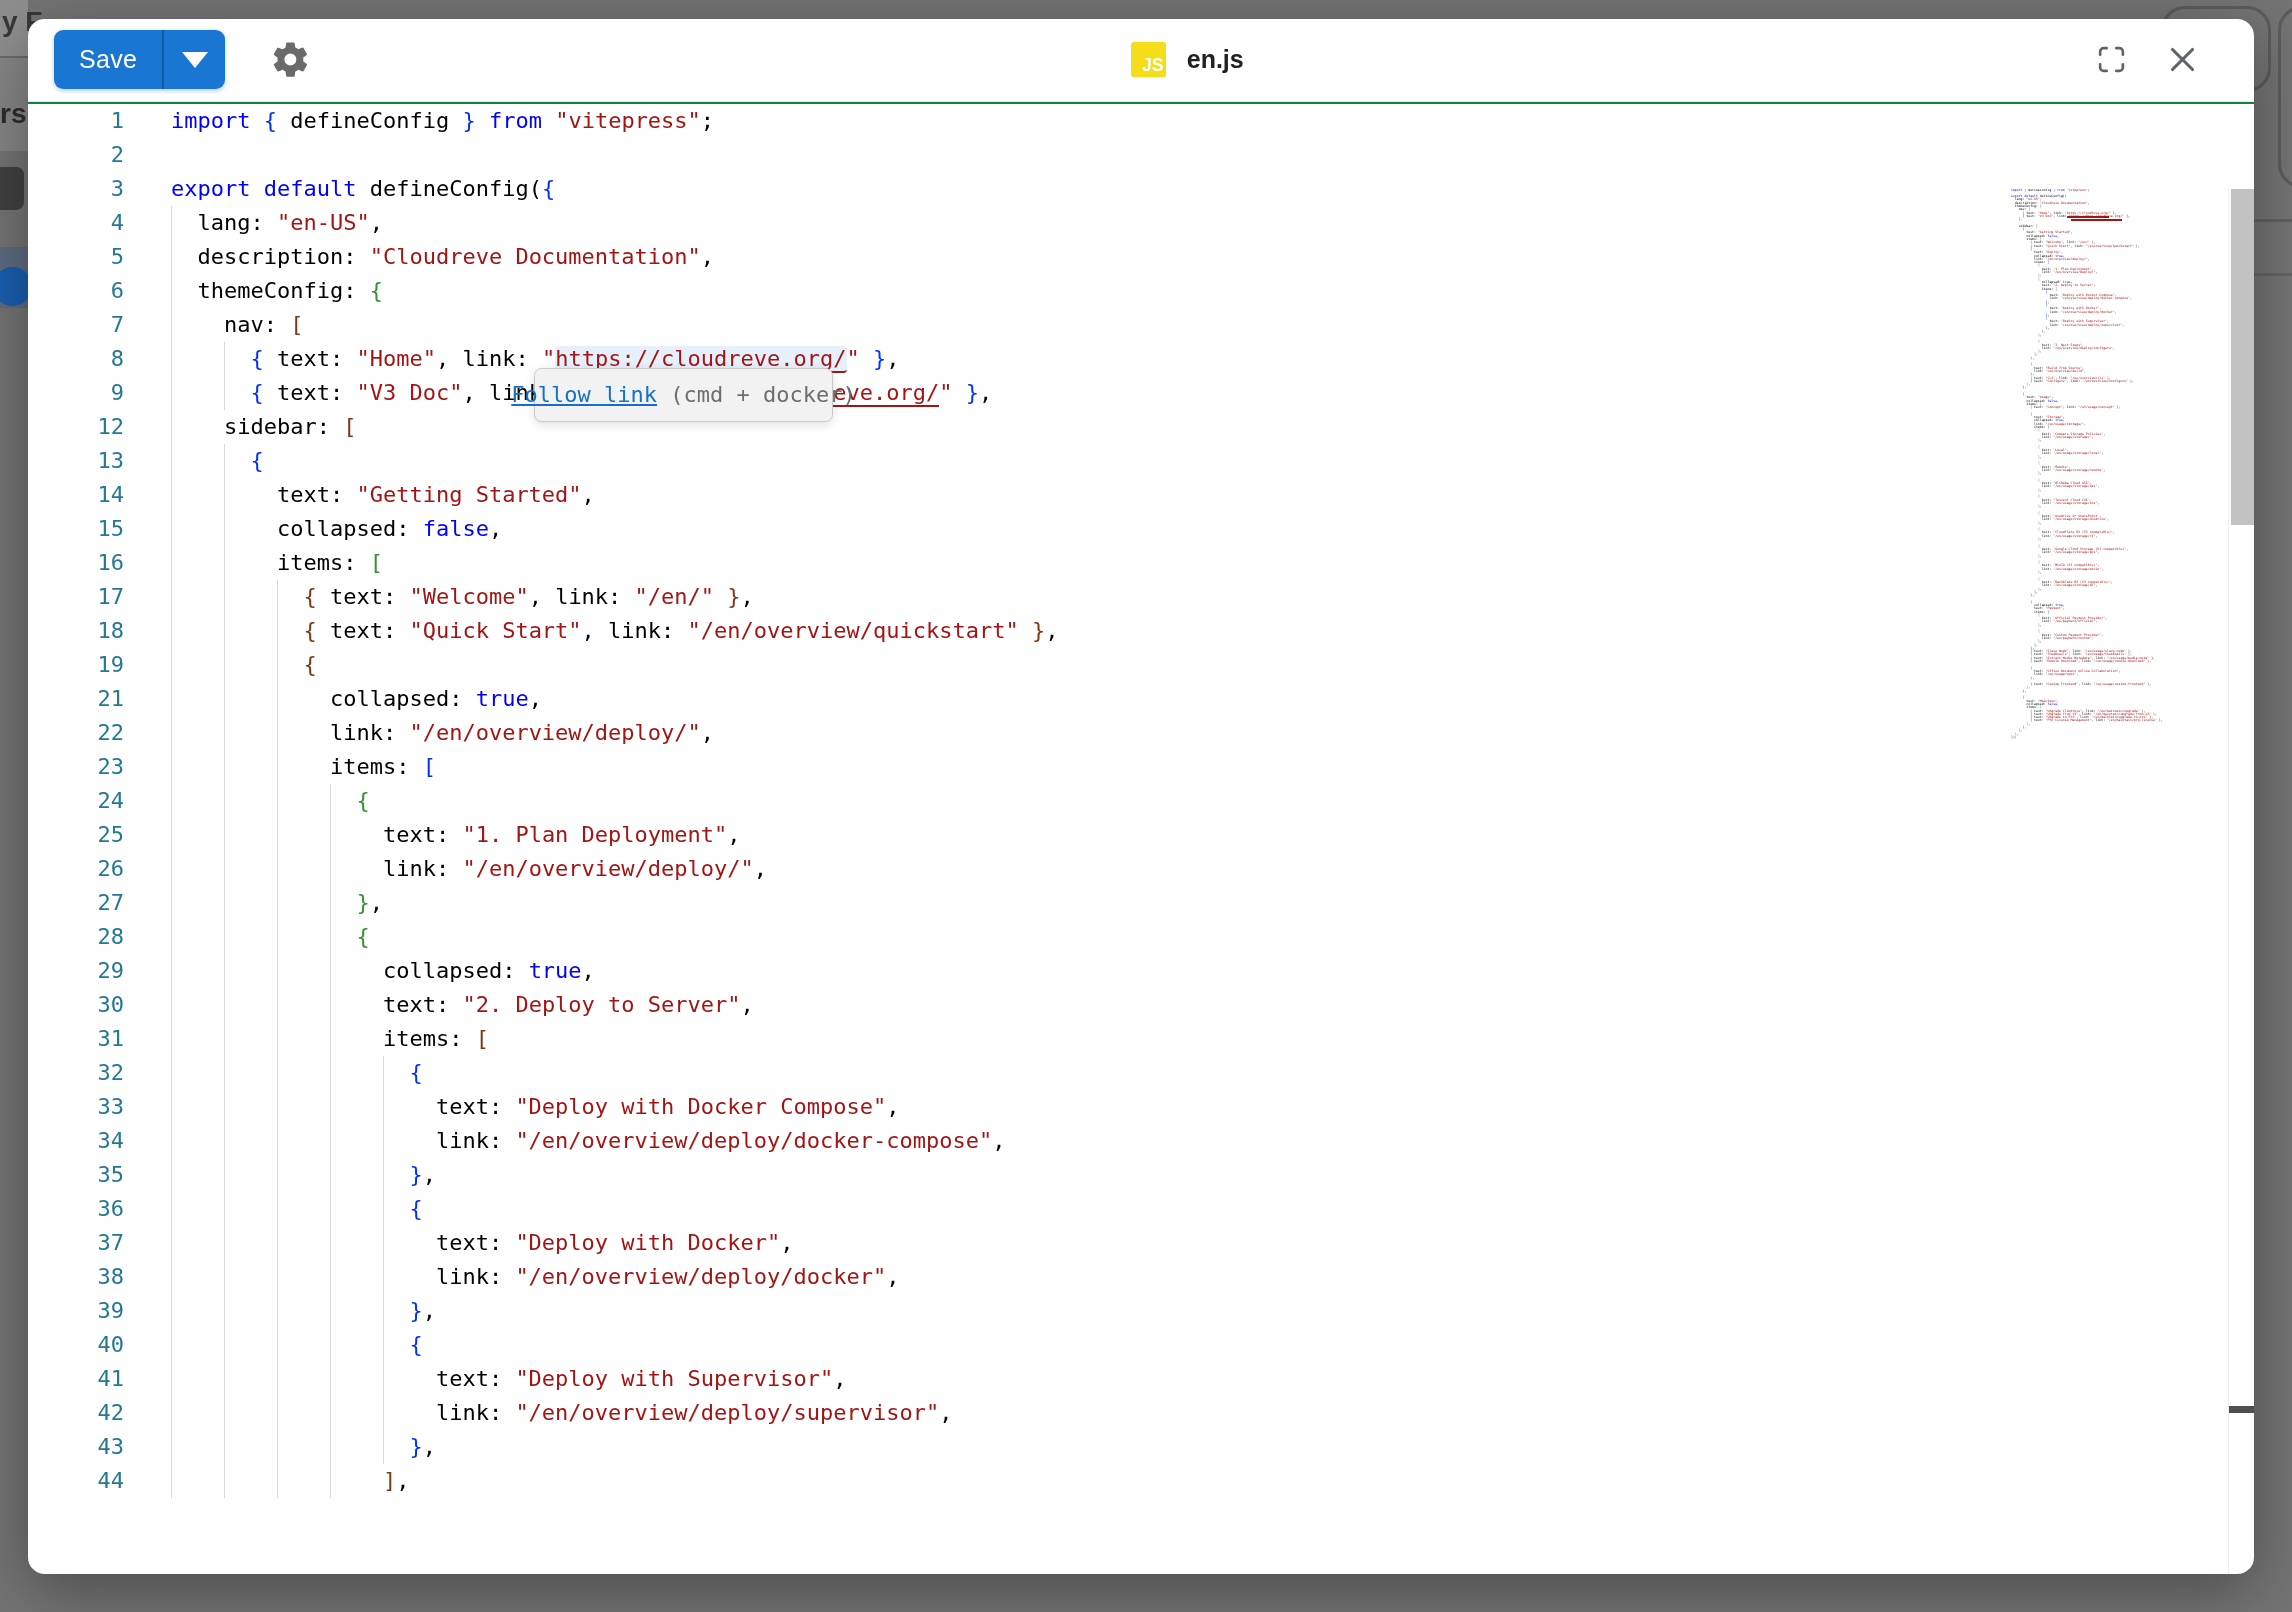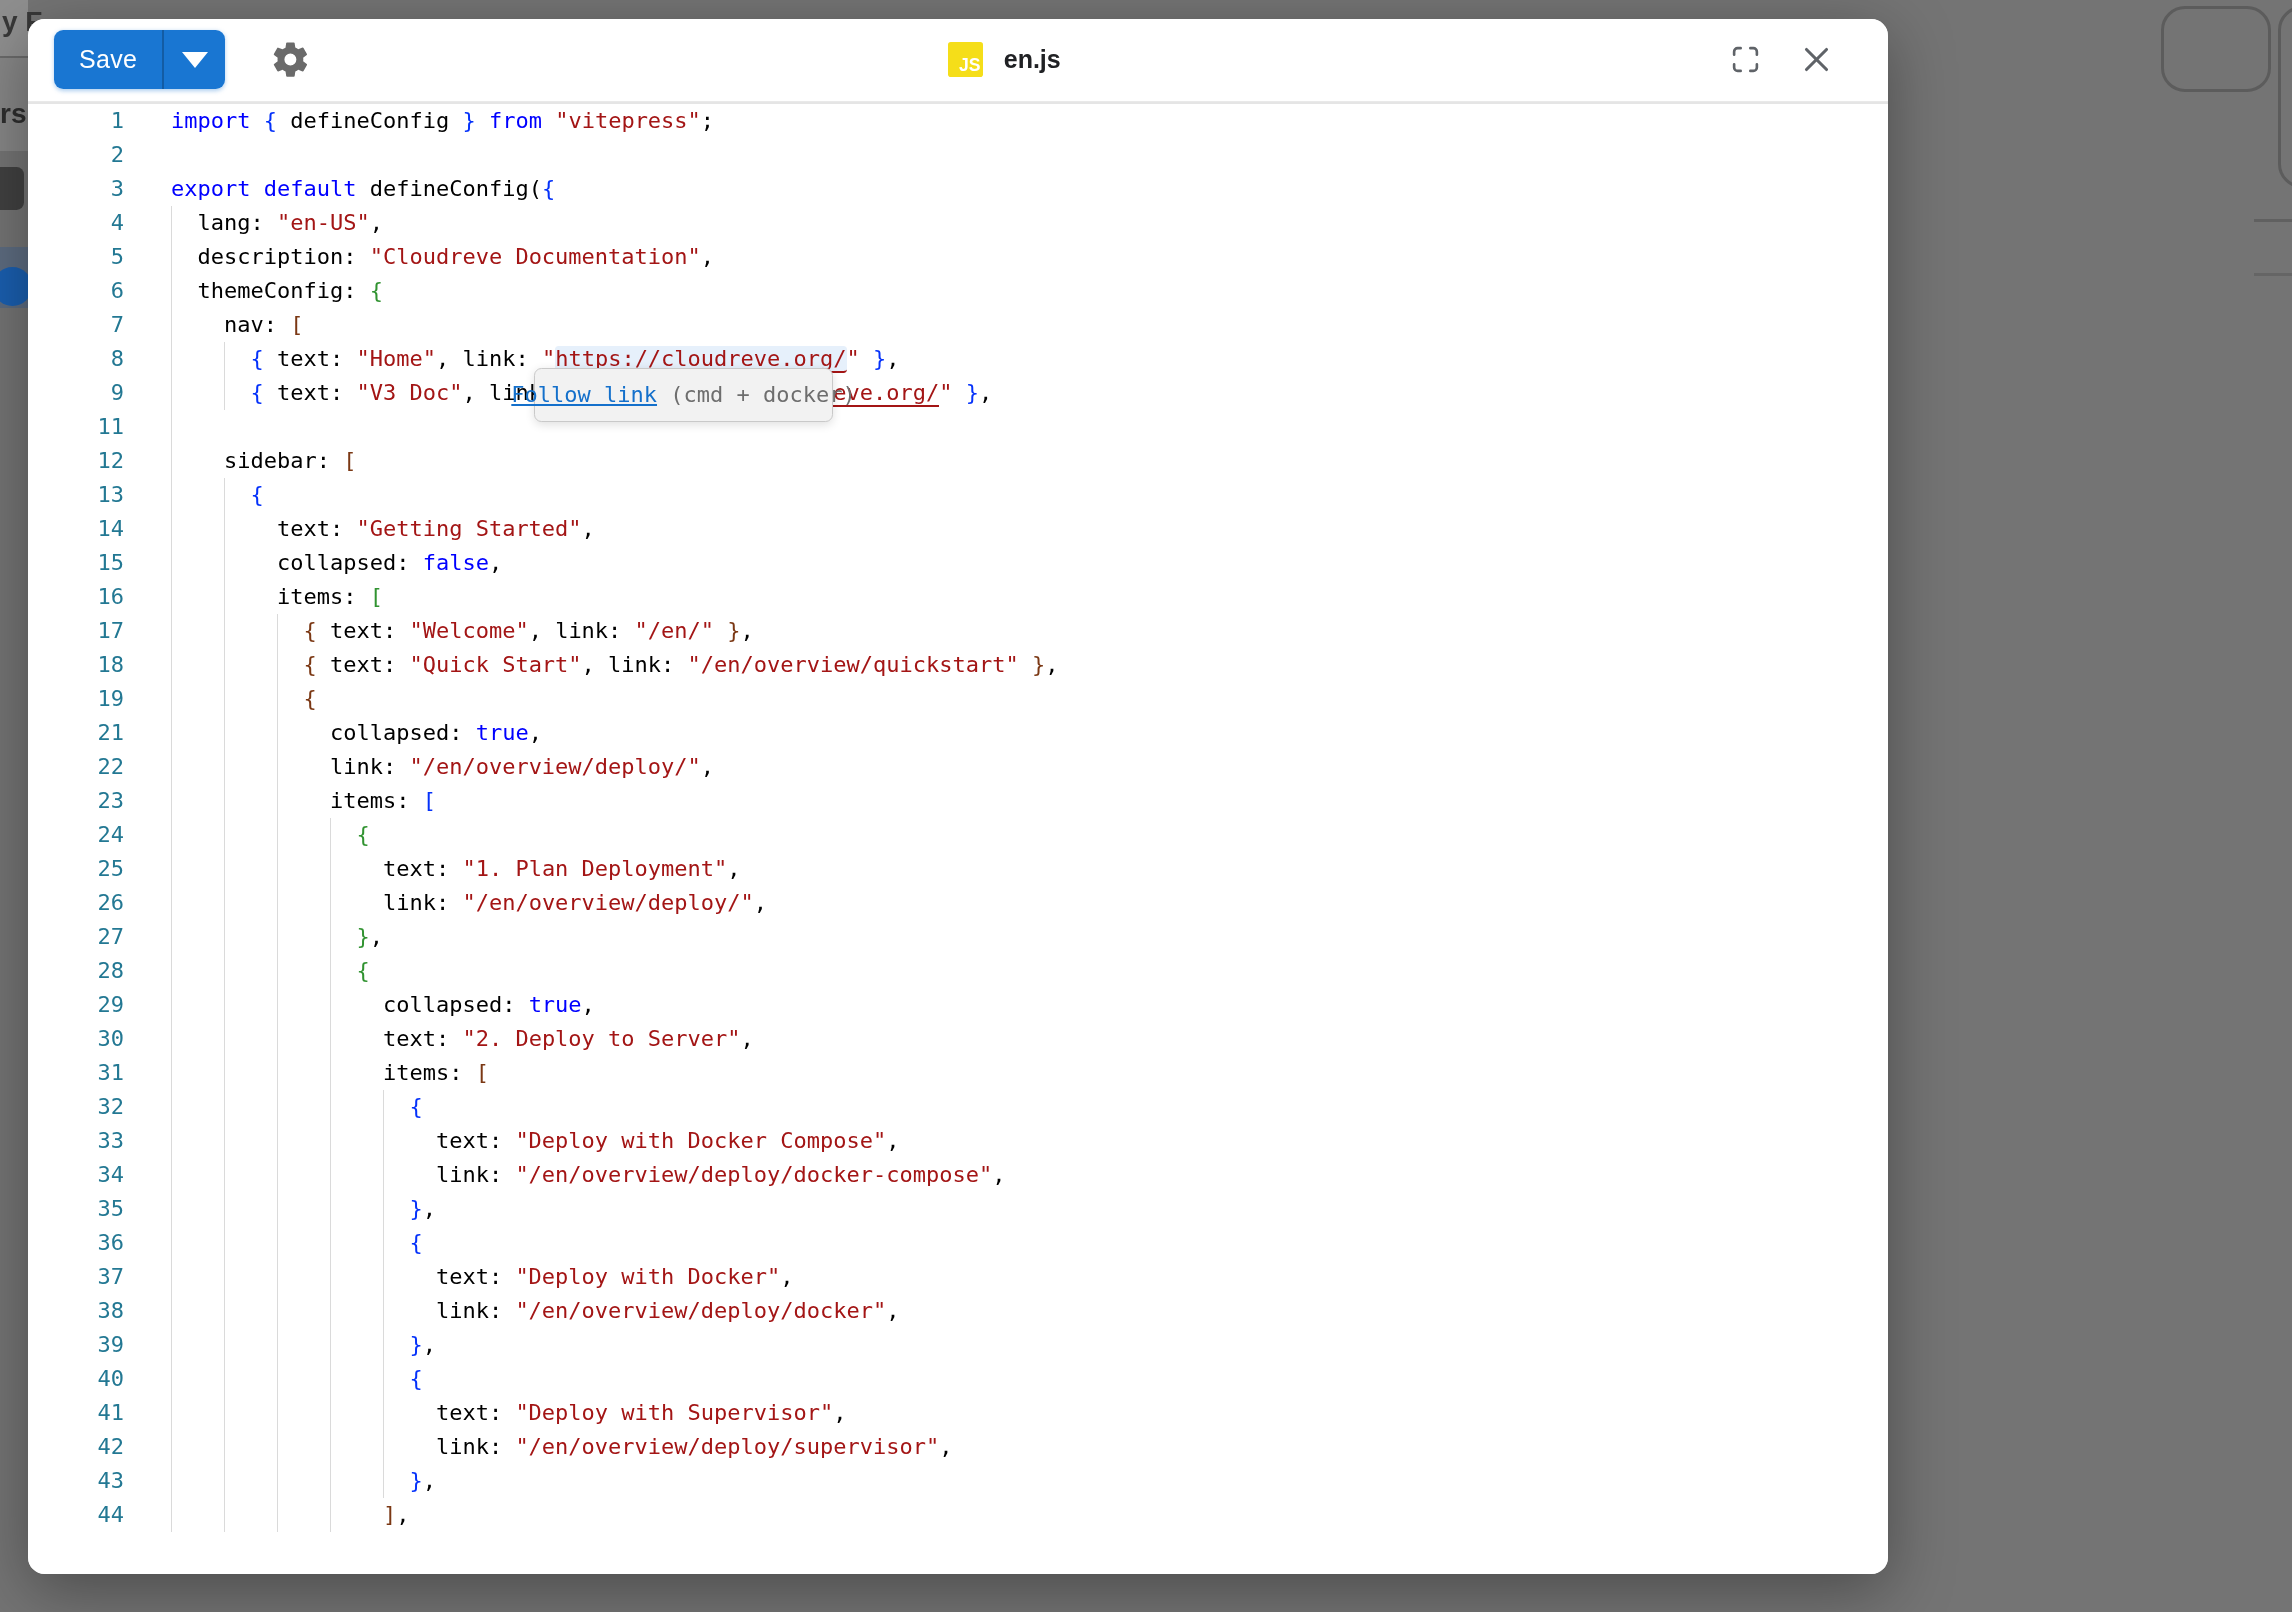--- a/index.html
+++ b/index.html
@@ -15,21 +15,21 @@
   .bg-text-b{left:0;top:98px;font-size:28px;font-weight:600;color:#2e2e2e;}
   .bg-btn{left:-13px;top:167px;width:37px;height:43px;background:#414141;border-radius:7.4px;}
   .bg-row{left:0;top:247px;width:28px;height:61px;background:#5d6c80;}
   .bg-avatar{left:-7.4px;top:267px;width:39px;height:39px;border-radius:50%;background:#1a5fb0;}
   .bg-card-a{left:2161px;top:5.6px;width:104px;height:80px;border:3.7px solid #5c5c5c;border-radius:24px;}
   .bg-card-b{left:2278px;top:5.6px;width:148px;height:176px;border:3.7px solid #5c5c5c;border-radius:24px;}
   .bg-line-a{left:2254px;top:219px;width:39px;height:2.8px;background:#606060;}
   .bg-line-b{left:2254px;top:273px;width:39px;height:2.8px;background:#656565;}
 
   
-  .modal{position:absolute;left:28px;top:18.6px;width:1860px;height:1555px;background:#e5e5e5;
+  .modal{position:absolute;left:28px;top:18.6px;width:2226px;height:1555px;background:#15803d;
          border-radius:16.7px;box-shadow:0 16.7px 65px rgba(0,0,0,.35);overflow:hidden;}
 
   
   .hdr{position:absolute;left:0;top:0;right:0;height:83px;display:flex;align-items:center;
        padding:0 50px 0 26px;box-sizing:border-box;border-bottom:1.9px solid #e9e9e9;background:#fff;}
   .save-btn{display:flex;align-items:stretch;height:59px;border-radius:9.3px;overflow:hidden;
             background:var(--c-primary);box-shadow:0 1.9px 4.6px rgba(25,118,210,.35);cursor:pointer;flex:0 0 auto;}
   .save-main{display:flex;align-items:center;padding:0 25px;color:#fff;font-size:25px;font-weight:500;letter-spacing:0.3px;}
   .save-div{width:1.9px;background:rgba(0,0,0,.22);}
   .save-arrow{width:61px;display:grid;place-items:center;}
@@ -136,21 +136,20 @@
       <div>
           <div class="cl"><span class="num">1</span><span class="txt"><span class="k">import</span> <span class="b0">{</span> defineConfig <span class="b0">}</span> <span class="k">from</span> <span class="s">"vitepress"</span>;</span></div>
           <div class="cl"><span class="num">2</span><span class="txt"></span></div>
           <div class="cl"><span class="num">3</span><span class="txt"><span class="k">export</span> <span class="k">default</span> defineConfig(<span class="b0">{</span></span></div>
           <div class="cl"><i class="guide" style="left:calc(143px + 0ch)"></i><span class="num">4</span><span class="txt">  lang: <span class="s">"en-US"</span>,</span></div>
           <div class="cl"><i class="guide" style="left:calc(143px + 0ch)"></i><span class="num">5</span><span class="txt">  description: <span class="s">"Cloudreve Documentation"</span>,</span></div>
           <div class="cl"><i class="guide" style="left:calc(143px + 0ch)"></i><span class="num">6</span><span class="txt">  themeConfig: <span class="b1">{</span></span></div>
           <div class="cl"><i class="guide" style="left:calc(143px + 0ch)"></i><span class="num">7</span><span class="txt">    nav: <span class="b2">[</span></span></div>
           <div class="cl"><i class="guide" style="left:calc(143px + 0ch)"></i><i class="guide" style="left:calc(143px + 4ch)"></i><span class="num">8</span><span class="txt">      <span class="b0">{</span> text: <span class="s">"Home"</span>, link: <span class="s">"</span><span class="s url hov">https://cloudreve.org/</span><span class="s">"</span> <span class="b0">}</span>,</span></div>
           <div class="cl"><i class="guide" style="left:calc(143px + 0ch)"></i><i class="guide" style="left:calc(143px + 4ch)"></i><span class="num">9</span><span class="txt">      <span class="b0">{</span> text: <span class="s">"V3 Doc"</span>, link: <span class="s">"</span><span class="s url">https://docs.cloudreve.org/</span><span class="s">"</span> <span class="b0">}</span>,</span></div>
-          <div class="cl"><i class="guide" style="left:calc(143px + 0ch)"></i><span class="num">11</span><span class="txt"></span></div>
           <div class="cl"><i class="guide" style="left:calc(143px + 0ch)"></i><span class="num">12</span><span class="txt">    sidebar: <span class="b2">[</span></span></div>
           <div class="cl"><i class="guide" style="left:calc(143px + 0ch)"></i><i class="guide" style="left:calc(143px + 4ch)"></i><span class="num">13</span><span class="txt">      <span class="b0">{</span></span></div>
           <div class="cl"><i class="guide" style="left:calc(143px + 0ch)"></i><i class="guide" style="left:calc(143px + 4ch)"></i><span class="num">14</span><span class="txt">        text: <span class="s">"Getting Started"</span>,</span></div>
           <div class="cl"><i class="guide" style="left:calc(143px + 0ch)"></i><i class="guide" style="left:calc(143px + 4ch)"></i><span class="num">15</span><span class="txt">        collapsed: <span class="k">false</span>,</span></div>
           <div class="cl"><i class="guide" style="left:calc(143px + 0ch)"></i><i class="guide" style="left:calc(143px + 4ch)"></i><span class="num">16</span><span class="txt">        items: <span class="b1">[</span></span></div>
           <div class="cl"><i class="guide" style="left:calc(143px + 0ch)"></i><i class="guide" style="left:calc(143px + 4ch)"></i><i class="guide" style="left:calc(143px + 8ch)"></i><span class="num">17</span><span class="txt">          <span class="b2">{</span> text: <span class="s">"Welcome"</span>, link: <span class="s">"/en/"</span> <span class="b2">}</span>,</span></div>
           <div class="cl"><i class="guide" style="left:calc(143px + 0ch)"></i><i class="guide" style="left:calc(143px + 4ch)"></i><i class="guide" style="left:calc(143px + 8ch)"></i><span class="num">18</span><span class="txt">          <span class="b2">{</span> text: <span class="s">"Quick Start"</span>, link: <span class="s">"/en/overview/quickstart"</span> <span class="b2">}</span>,</span></div>
           <div class="cl"><i class="guide" style="left:calc(143px + 0ch)"></i><i class="guide" style="left:calc(143px + 4ch)"></i><i class="guide" style="left:calc(143px + 8ch)"></i><span class="num">19</span><span class="txt">          <span class="b2">{</span></span></div>
           <div class="cl"><i class="guide" style="left:calc(143px + 0ch)"></i><i class="guide" style="left:calc(143px + 4ch)"></i><i class="guide" style="left:calc(143px + 8ch)"></i><span class="num">21</span><span class="txt">            collapsed: <span class="k">true</span>,</span></div>
           <div class="cl"><i class="guide" style="left:calc(143px + 0ch)"></i><i class="guide" style="left:calc(143px + 4ch)"></i><i class="guide" style="left:calc(143px + 8ch)"></i><span class="num">22</span><span class="txt">            link: <span class="s">"/en/overview/deploy/"</span>,</span></div>

